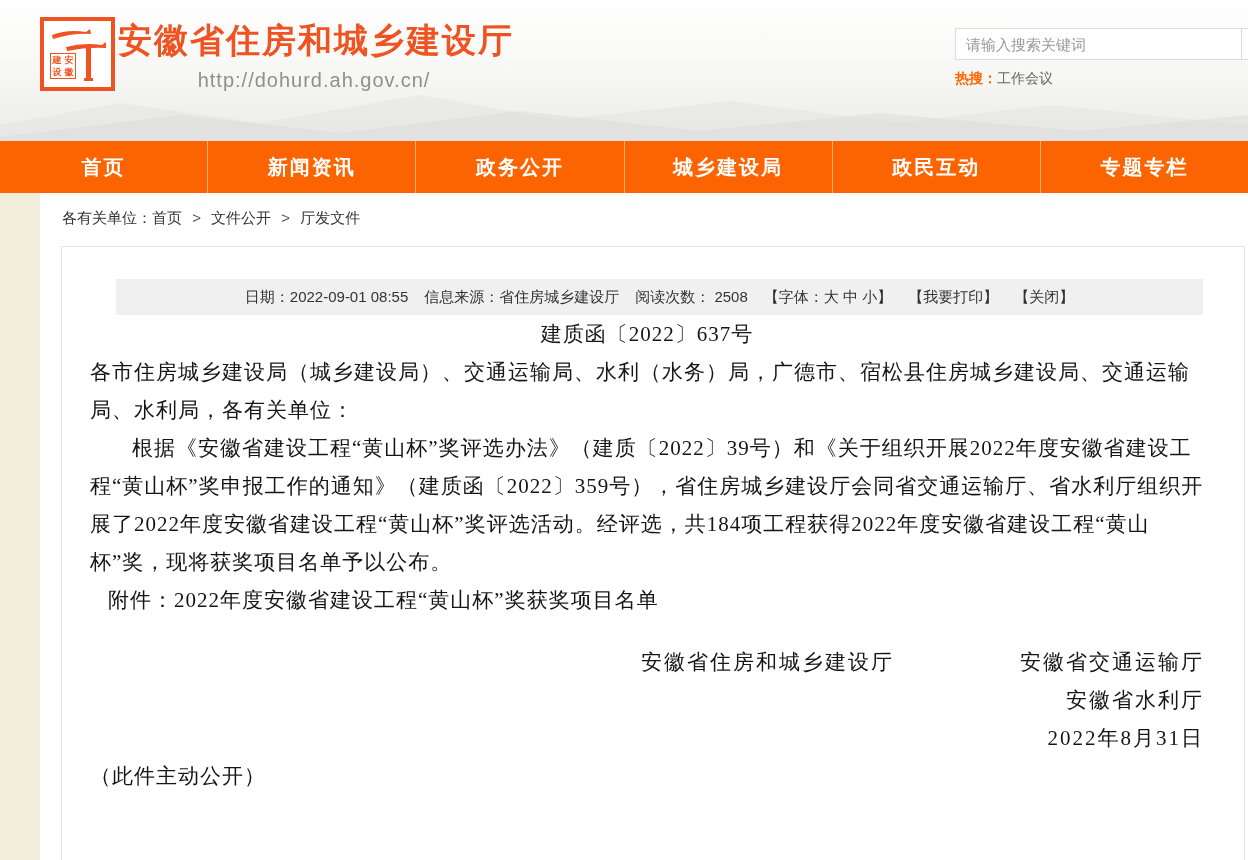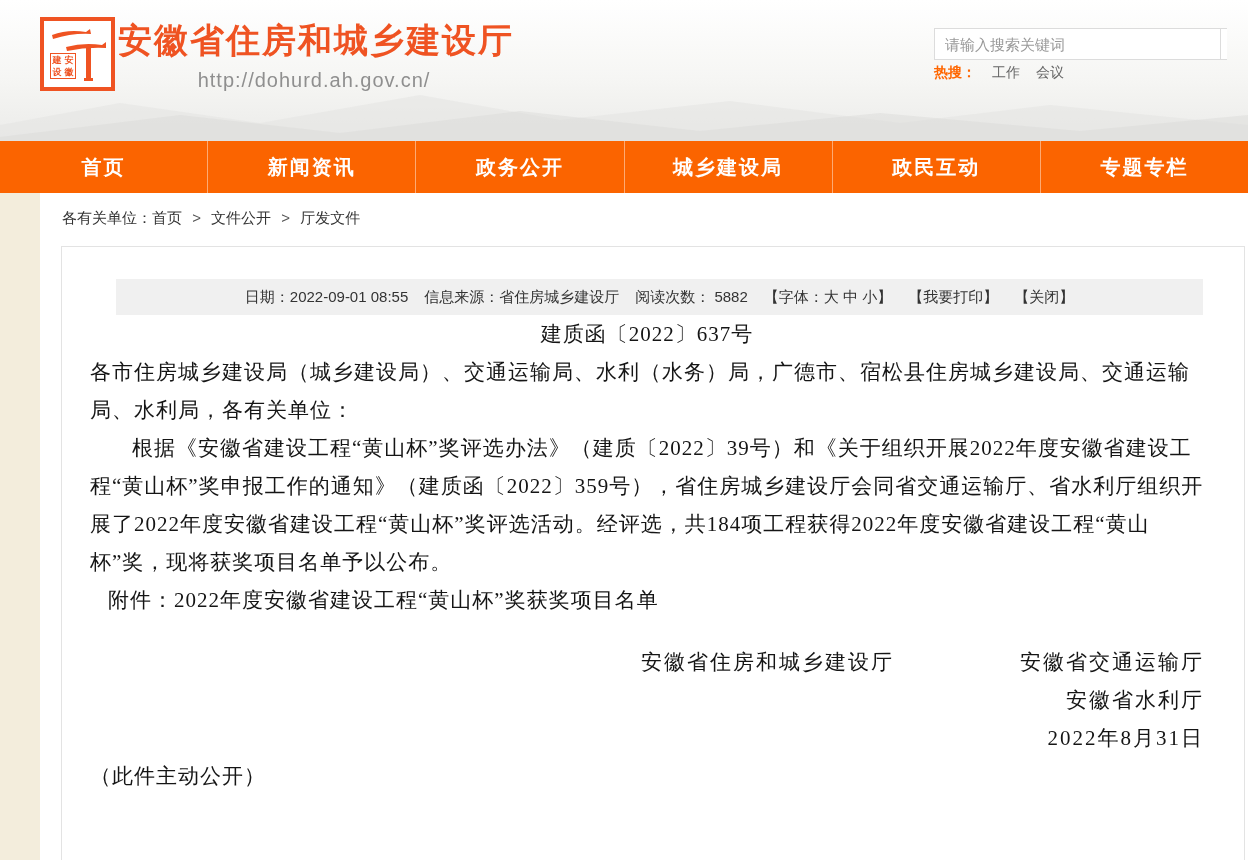--- a/index.html
+++ b/index.html
@@ -26,32 +26,32 @@
     border:1px solid #ef5322; display:grid;
     grid-template-columns:1fr 1fr; grid-template-rows:1fr 1fr;
     direction:rtl;
   }
   .seal span { color:#ef5322; font-size:9px; line-height:12px; text-align:center; font-weight:bold; }
   .brand { position:absolute; left:118px; top:12px; width:392px; text-align:center; }
   .site-title {
     margin:6px 0 5px; font-size:34px; font-weight:bold; color:#ef5322; letter-spacing:2px; white-space:nowrap;
   }
   .site-url { font-size:20px; color:#8f8f8f; letter-spacing:1px; }
-  .search-area { position:absolute; left:934px; top:28px; width:293px; }
+  .search-area { position:absolute; left:955px; top:28px; width:293px; }
   .search-input {
     width:287px; height:32px; border:1px solid #dcdcdc; background:#fff;
     padding:0 10px; font-size:15px; color:#333; outline:none;
     font-family:"Liberation Sans","DejaVu Sans",sans-serif;
   }
   .search-input::placeholder { color:#999; }
   .search-btn {
     position:absolute; right:0; top:0; width:7px; height:32px;
     border:1px solid #dcdcdc; border-right:none; background:#fff; padding:0; cursor:pointer;
   }
-  .hot-row { margin-top:4px; display:flex; align-items:center; gap:16px; font-size:14px; }
+  .hot-row { margin-top:10px; display:flex; align-items:center; font-size:14px; }
   .hot-label { color:#ff6600; font-weight:bold; }
   .hot-term { color:#666; cursor:pointer; text-decoration:none; }
   
   .main-nav { height:52px; background:#fb6400; display:flex; }
   .nav-item {
     flex:1; display:flex; align-items:center; justify-content:center;
     color:#fff; font-size:20px; font-weight:bold; letter-spacing:2px;
     border-right:1px solid rgba(255,255,255,.45); cursor:pointer;
   }
   .nav-item:last-child { border-right:none; }
@@ -145,21 +145,21 @@
     <a>文件公开</a>
     <span class="bc-sep">&gt;</span>
     <span>厅发文件</span>
   </div>
 
   <div class="article-box">
 
     <div class="meta-bar">
       <span>日期：2022-09-01 08:55</span>
       <span>信息来源：省住房城乡建设厅</span>
-      <span>阅读次数： 5882</span>
+      <span>阅读次数： 2508</span>
       <span class="meta-link">【字体：大 中 小】</span>
       <span class="meta-link">【我要打印】</span>
       <span class="meta-link">【关闭】</span>
     </div>
 
     <div class="article-body">
       <p class="doc-number">建质函〔2022〕637号</p>
       <p>各市住房城乡建设局（城乡建设局）、交通运输局、水利（水务）局，广德市、宿松县住房城乡建设局、交通运输局、水利局，各有关单位：</p>
       <p class="indent-2em">根据《安徽省建设工程“黄山杯”奖评选办法》（建质〔2022〕39号）和《关于组织开展2022年度安徽省建设工程“黄山杯”奖申报工作的通知》（建质函〔2022〕359号），省住房城乡建设厅会同省交通运输厅、省水利厅组织开展了2022年度安徽省建设工程“黄山杯”奖评选活动。经评选，共184项工程获得2022年度安徽省建设工程“黄山杯”奖，现将获奖项目名单予以公布。</p>
       <p class="indent-sm">附件：2022年度安徽省建设工程“黄山杯”奖获奖项目名单</p>

